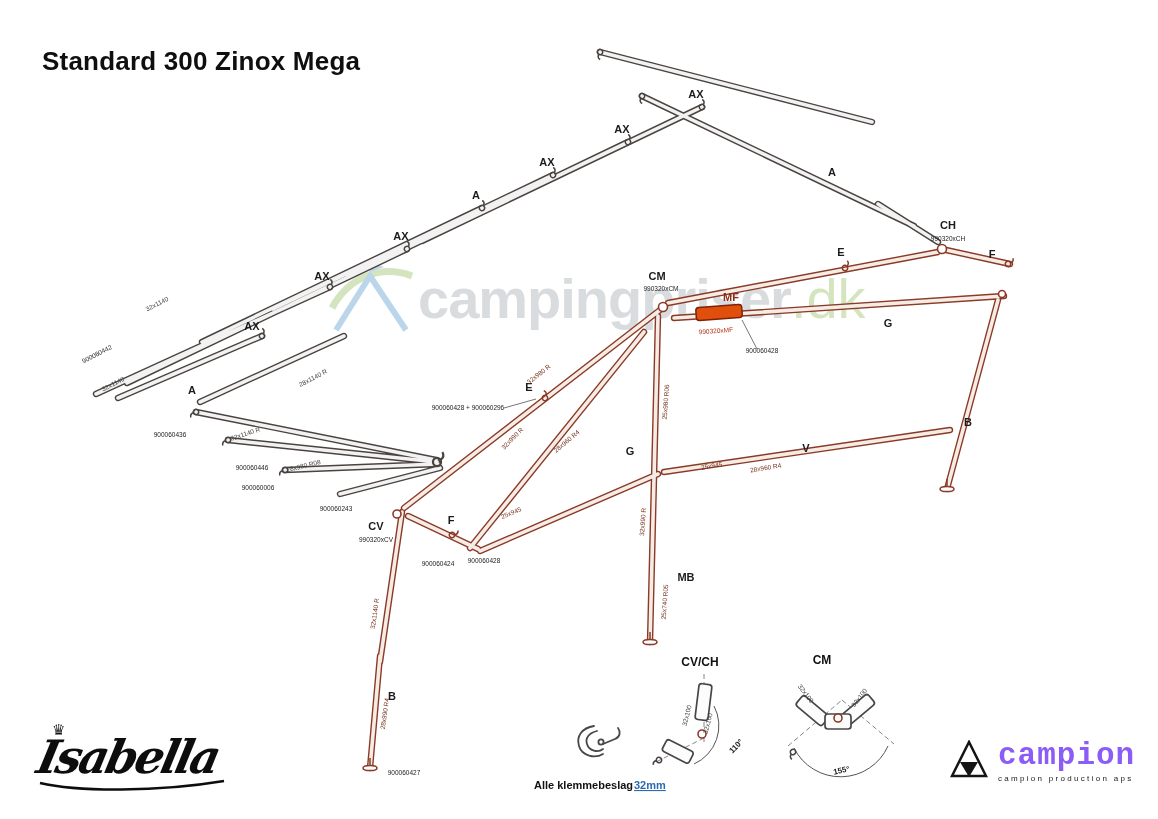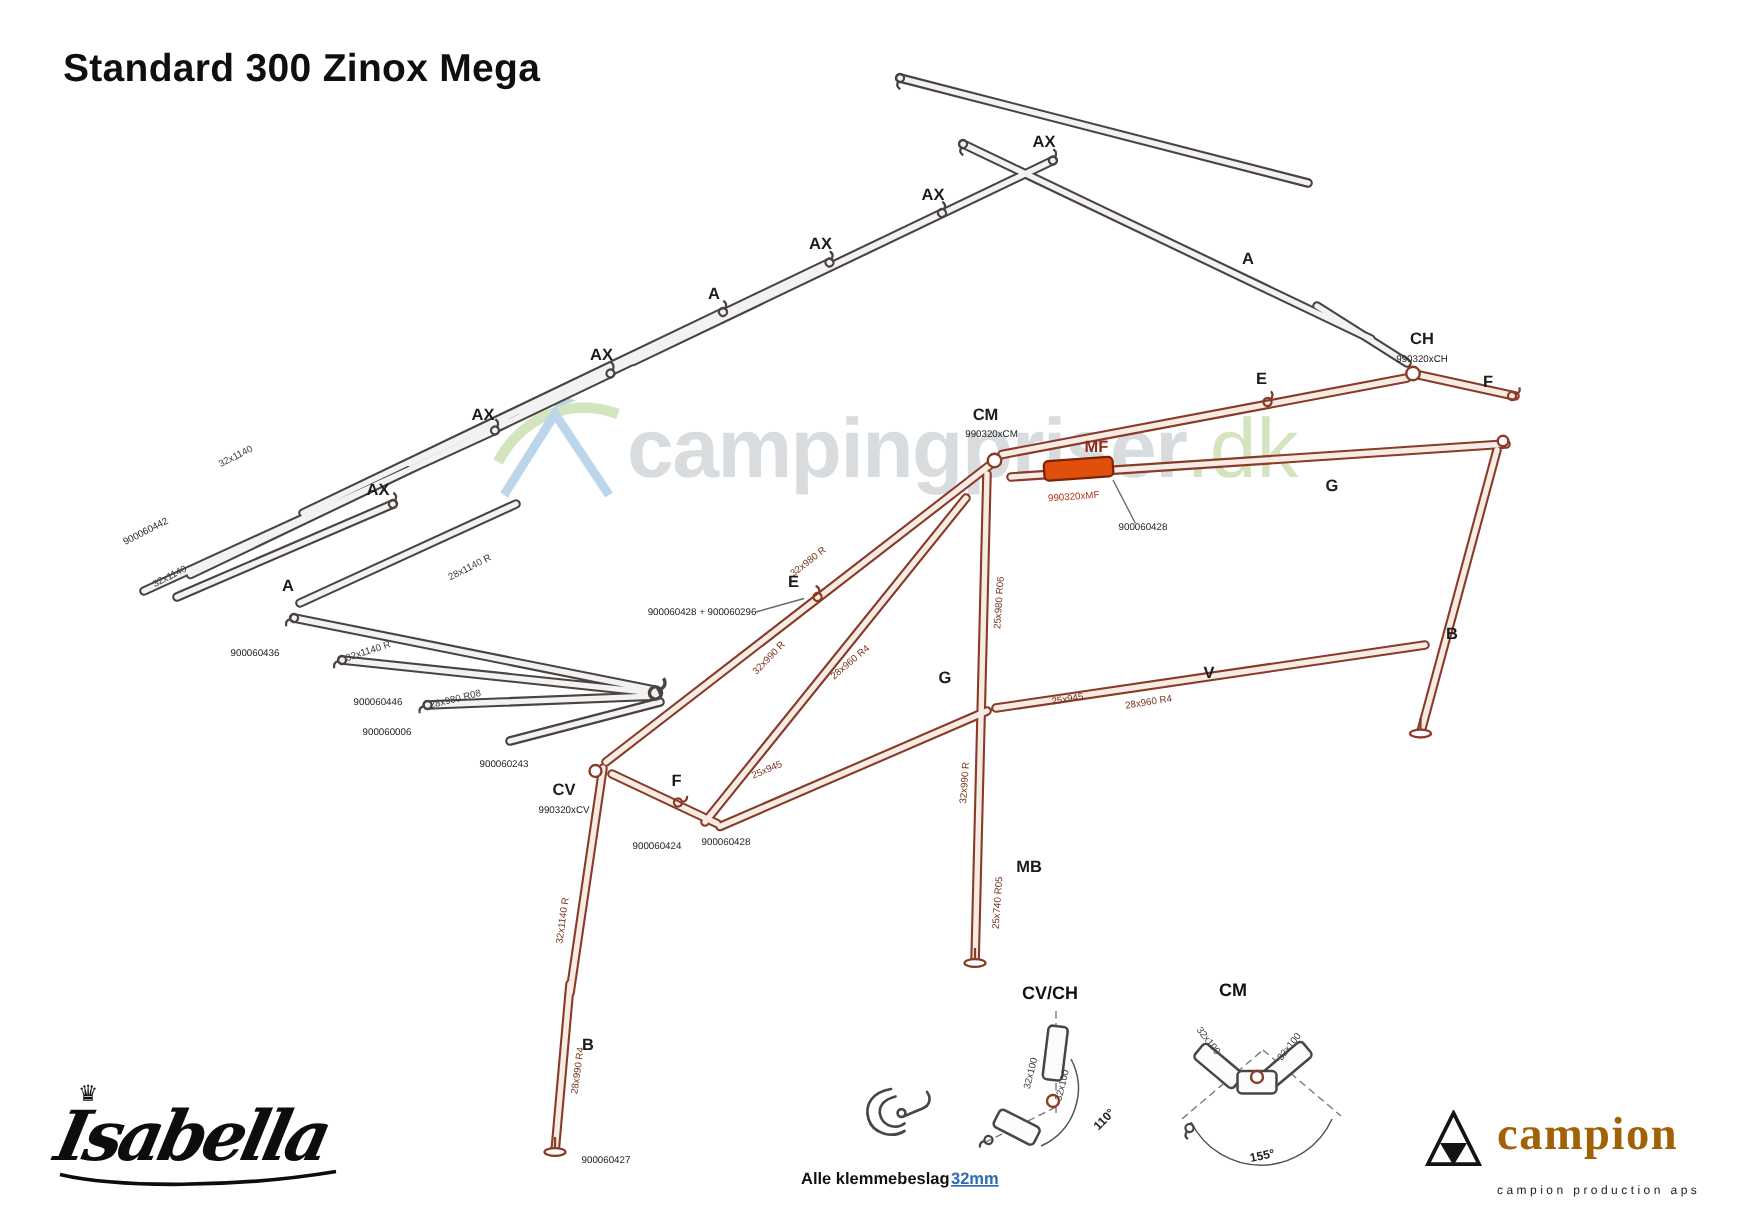--- a/index.html
+++ b/index.html
@@ -5,21 +5,21 @@
   html,body { margin:0; padding:0; background:#fff; }
   .stage { position:relative; width:1158px; height:819px; background:#ffffff; overflow:hidden;
            font-family:"Liberation Sans", sans-serif; }
 
   
   .watermark { position:absolute; left:326px; top:256px; z-index:0; display:flex; align-items:center;
                opacity:.32; pointer-events:none; }
   .wm-text { font-weight:bold; font-size:56px; letter-spacing:-1px; color:#8b949b; line-height:1; }
   .wm-suffix { font-weight:normal; font-size:56px; color:#79ad3c; line-height:1; }
   svg.diagram { position:absolute; left:0; top:0; z-index:1; }
-  .page-title { position:absolute; left:42px; top:30px; z-index:2; font-size:26px; font-weight:600;
+  .page-title { position:absolute; left:42px; top:46px; z-index:2; font-size:26px; font-weight:600;
                 color:#0f0f0f; letter-spacing:.2px; }
 
   
   .tg  { stroke:#4a4340; stroke-width:6.4; fill:none; stroke-linecap:round; }
   .tgc { stroke:#f2f2f2; stroke-width:3.6; fill:none; stroke-linecap:round; }
   .tr  { stroke:#8a3a26; stroke-width:6.4; fill:none; stroke-linecap:round; }
   .trc { stroke:#f6ece6; stroke-width:3.6; fill:none; stroke-linecap:round; }
   .hkg { stroke:#4a4340; fill:none; stroke-width:1.5; }
   .hkr { stroke:#8a3a26; fill:none; stroke-width:1.5; }
   .jr  { fill:#fff; stroke:#8a3a26; stroke-width:1.6; }
@@ -43,23 +43,23 @@
   .note    { font-size:11px; font-weight:700; fill:#111; text-anchor:start; }
   .notelink{ font-size:11px; font-weight:700; fill:#2b6cb0; text-anchor:start; text-decoration:underline; }
 
   
   .isabella { position:absolute; left:38px; top:722px; z-index:2; width:210px; }
   .isa-crown { display:block; font-size:15px; color:#111; margin:0 0 0 14px; line-height:1; }
   .isa-text { font-family:"DejaVu Serif", serif; font-style:italic; font-weight:700; font-size:46px;
               letter-spacing:-3px; color:#0d0d0d; display:inline-block; transform:skewX(-12deg);
               line-height:.9; }
   .campion { position:absolute; left:950px; top:740px; z-index:2; display:flex; gap:10px; align-items:flex-start; }
-  .campion-name { font-family:Liberation Serif, serif; font-weight:700; font-size:31px; line-height:1;
-                  color:#a16207; letter-spacing:1px; }
-  .campion-sub { font-size:8px; letter-spacing:2.3px; color:#222; margin-top:18px; }
+  .campion-name { font-family:Liberation Mono, monospace; font-weight:700; font-size:31px; line-height:1;
+                  color:#8b5cf6; letter-spacing:1px; }
+  .campion-sub { font-size:8px; letter-spacing:2.3px; color:#222; margin-top:3px; }
 </style>
 </head>
 <body>
 
 <div class="stage">
 
   <div class="watermark">
     <svg width="92" height="86" viewBox="0 0 92 86">
       <path d="M6,52 C22,22 54,8 86,20" stroke="#79ad3c" stroke-width="7" fill="none"></path>
       <path d="M10,74 L44,20 L80,74" stroke="#2f80c2" stroke-width="6" fill="none"></path>

